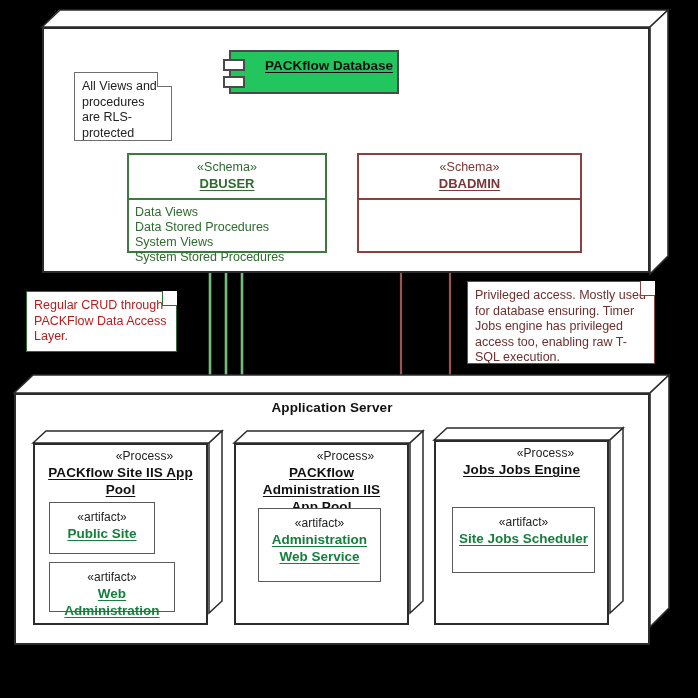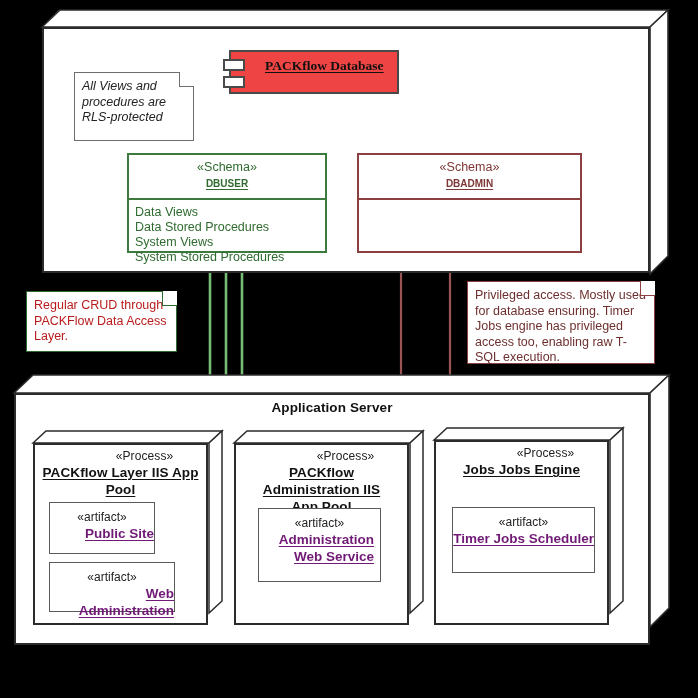--- a/index.html
+++ b/index.html
@@ -11,31 +11,31 @@
   .node3d{position:absolute;}
   .node3d .face{position:absolute;left:0;top:0;right:0;bottom:0;background:#fff;
        border:2px solid #2b2b2b;box-sizing:border-box;}
   .node3d .topface{position:absolute;background:#fff;border:1.5px solid #2b2b2b;box-sizing:border-box;}
 
   .node-title{position:absolute;left:0;right:0;text-align:center;font-size:13.5px;color:#111;
       font-weight:bold;letter-spacing:.1px;}
   .node-title u{text-decoration:underline;text-underline-offset:2px;}
 
   
-  .component{position:absolute;background:#ef4444;border:2px solid #4a4a4a;box-sizing:border-box;font-family:Liberation Serif, serif;}
+  .component{position:absolute;background:#22c55e;border:2px solid #4a4a4a;box-sizing:border-box;}
   .component .ctitle{position:absolute;left:34px;top:6px;font-size:13.5px;font-weight:bold;color:#111;
       text-decoration:underline;text-underline-offset:2px;}
   .tab{position:absolute;left:-8px;width:22px;height:12px;background:#fff;border:2px solid #4a4a4a;box-sizing:border-box;}
   .shadow{position:absolute;background:#ececec;z-index:-1;}
 
   
   .schema{position:absolute;background:#fff;box-sizing:border-box;margin-left:19px;}
   .schema .hdr{text-align:center;padding:5px 4px 6px 4px;box-sizing:border-box;}
   .schema .st{font-size:12.5px;line-height:15px;}
-  .schema .nm{font-size:10px;font-weight:bold;line-height:17px;text-decoration:underline;text-underline-offset:2px;text-align:center;}
+  .schema .nm{font-size:13px;font-weight:bold;line-height:17px;text-decoration:underline;text-underline-offset:2px;text-align:center;}
   .schema .body{padding:5px 6px 4px 6px;font-size:12.5px;line-height:15px;box-sizing:border-box;}
   .schema .body div{white-space:nowrap;}
   .green{border:2px solid #3d7a3d;color:#2f6b2f;}
   .green .hdr{border-bottom:2px solid #3d7a3d;}
   .red{border:2px solid #8b3f3f;color:#7d3535;}
   .red .hdr{border-bottom:2px solid #8b3f3f;}
 
   
   .note{position:absolute;background:#fff;box-sizing:border-box;font-size:12.5px;line-height:15.5px;
         padding:6px 8px 5px 7px;}
@@ -44,22 +44,22 @@
   .note-grey .fold{border-left:1.6px solid #6e6e6e;border-bottom:1.6px solid #6e6e6e;}
   .note-green{border:1.6px solid #2f6b2f;color:#b91c1c;}
   .note-green .fold{border-left:1.6px solid #2f6b2f;border-bottom:1.6px solid #2f6b2f;}
   .note-red{border:1.6px solid #8b3f3f;color:#6e2f2f;}
   .note-red .fold{border-left:1.6px solid #8b3f3f;border-bottom:1.6px solid #8b3f3f;}
 
   
   .artifact{position:absolute;background:#fff;border:1.8px solid #5a5a5a;box-sizing:border-box;
      text-align:center;padding-top:7px;}
   .artifact .at{font-size:12px;line-height:15px;color:#222;}
-  .artifact .an{font-size:13.5px;line-height:17px;font-weight:bold;color:#701a75;
-     text-decoration:underline;text-underline-offset:2px;text-align:right;}
+  .artifact .an{font-size:13.5px;line-height:17px;font-weight:bold;color:#15803d;
+     text-decoration:underline;text-underline-offset:2px;}
   .pt{font-size:12px;line-height:15px;color:#222;font-weight:normal;margin-left:48px;}
   .pn{font-size:13.5px;line-height:17px;color:#111;font-weight:bold;text-decoration:underline;text-underline-offset:2px;}
 </style>
 </head>
 <body>
 
 <div id="stage">
 
   <svg id="wires" viewBox="0 0 698 698">
 
@@ -90,21 +90,21 @@
     <div class="face"></div>
   </div>
 
   <div class="shadow" style="left:235px;top:56px;width:170px;height:44px;"></div>
   <div class="component" style="left:229px;top:50px;width:170px;height:44px;">
     <div class="tab" style="top:7px;"></div>
     <div class="tab" style="top:24px;"></div>
     <div class="ctitle">PACKflow Database</div>
   </div>
 
-  <div class="note note-grey" style="left:74px;top:72px;width:120px;height:69px;font-style:italic;">
+  <div class="note note-grey" style="left:74px;top:72px;width:98px;height:69px;">
     <div class="fold"></div>
     <span>All Views and procedures are RLS-protected</span>
   </div>
 
   <div class="shadow" style="left:113px;top:158px;width:200px;height:100px;"></div>
   <div class="schema green" style="left:108px;top:153px;width:200px;height:100px;">
     <div class="hdr">
       <div class="st">«Schema»</div>
       <div class="nm">DBUSER</div>
     </div>
@@ -146,21 +146,21 @@
   </div>
 
   <div class="node3d" style="left:33px;top:443px;width:175px;height:182px;">
     <svg style="position:absolute;left:-1px;top:-13px;width:196px;height:200px;overflow:visible;">
       <polygon points="1,13 14,1 190,1 177,13" fill="#ffffff" stroke="#2b2b2b" stroke-width="1.5"></polygon>
       <polygon points="177,13 190,1 190,171 177,183" fill="#ffffff" stroke="#2b2b2b" stroke-width="1.5"></polygon>
     </svg>
     <div class="face"></div>
     <div class="node-title" style="top:6px;">
       <div class="pt">«Process»</div>
-      <div class="pn" style="padding:0 8px;">PACKflow Layer IIS App Pool</div>
+      <div class="pn" style="padding:0 8px;">PACKflow Site IIS App Pool</div>
     </div>
     <div class="shadow" style="left:21px;top:64px;width:106px;height:52px;"></div>
     <div class="artifact" style="left:16px;top:59px;width:106px;height:52px;">
       <div class="at">«artifact»</div>
       <div class="an">Public Site</div>
     </div>
     <div class="shadow" style="left:21px;top:124px;width:126px;height:50px;"></div>
     <div class="artifact" style="left:16px;top:119px;width:126px;height:50px;">
       <div class="at">«artifact»</div>
       <div class="an">Web Administration</div>
@@ -190,17 +190,17 @@
       <polygon points="177,13 190,1 190,174 177,186" fill="#ffffff" stroke="#2b2b2b" stroke-width="1.5"></polygon>
     </svg>
     <div class="face"></div>
     <div class="node-title" style="top:6px;">
       <div class="pt">«Process»</div>
       <div class="pn" style="padding:0 4px;">Jobs Jobs Engine</div>
     </div>
     <div class="shadow" style="left:23px;top:72px;width:143px;height:66px;"></div>
     <div class="artifact" style="left:18px;top:67px;width:143px;height:66px;">
       <div class="at">«artifact»</div>
-      <div class="an">Timer Jobs Scheduler</div>
+      <div class="an">Site Jobs Scheduler</div>
     </div>
   </div>
 
 </div>
 
 </body></html>

